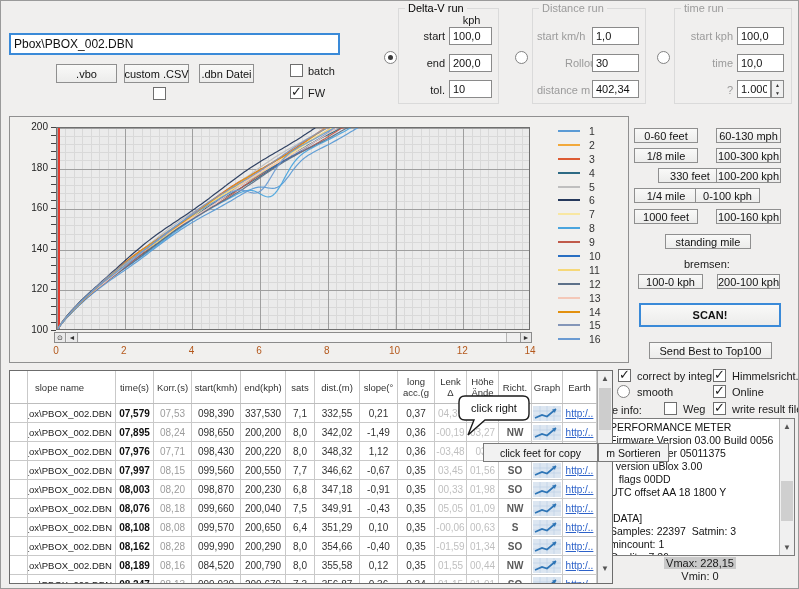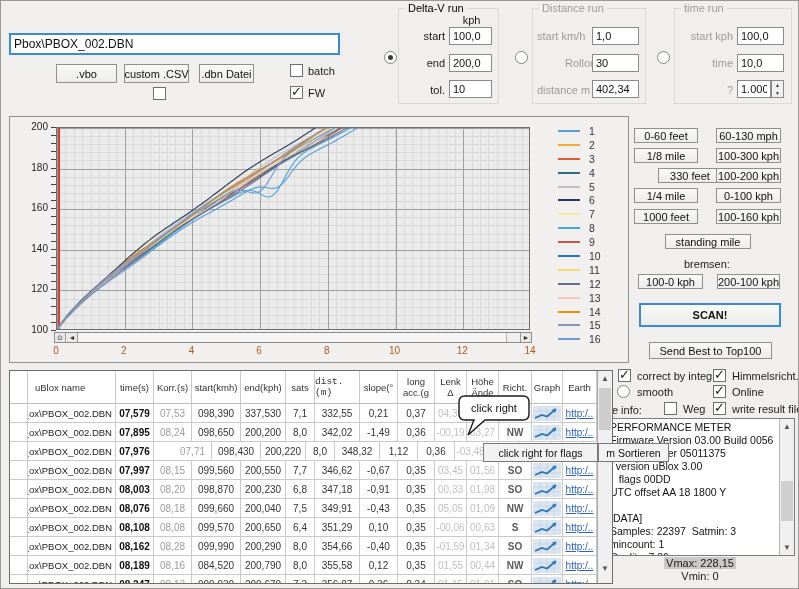--- a/index.html
+++ b/index.html
@@ -289,38 +289,38 @@
   <div class="vmax-line" style="left:604px;top:569px;width:190px;text-align:center;">
     <span>Vmin: 0</span>
   </div>
 
   <div class="abs rtable" id="results-table">
     <div class="thead" id="table-head">
         <div class="th" style="width: 18px;">
           <div></div>
         </div>
         <div class="th left" style="width: 88px;">
-          <div>uBlox name</div>
+          <div>slope name</div>
         </div>
         <div class="th" style="width: 38px;">
           <div>time(s)</div>
         </div>
         <div class="th" style="width: 38px;">
           <div>Korr.(s)</div>
         </div>
         <div class="th" style="width: 49px;">
           <div>start(kmh)</div>
         </div>
         <div class="th" style="width: 45px;">
           <div>end(kph)</div>
         </div>
         <div class="th" style="width: 29px;">
           <div>sats</div>
         </div>
-        <div class="th" style="width: 45px; font-family: Liberation Mono, monospace;">
+        <div class="th" style="width: 45px;">
           <div>dist.(m)</div>
         </div>
         <div class="th" style="width: 38px;">
           <div>slope(°</div>
         </div>
         <div class="th" style="width: 37px;">
           <div>long</div>
           <div>acc.(g</div>
         </div>
         <div class="th" style="width: 32px;">
@@ -391,21 +391,21 @@
             </svg>
           </div>
           <div class="td c-earth" style="width: 34px;">
             <a href="#">http:/..</a>
           </div>
         </div>
         <div class="trow" style="top: 71px;">
           <div class="td " style="width: 18px;"></div>
           <div class="td c-name" style="width: 88px;">3_ox\PBOX_002.DBN</div>
           <div class="td c-time" style="width: 38px;">07,976</div>
-          <div class="td c-korr" style="width: 38px; margin-left: 20px;">07,71</div>
+          <div class="td c-korr" style="width: 38px;">07,71</div>
           <div class="td c-num" style="width: 49px;">098,430</div>
           <div class="td c-num" style="width: 45px;">200,220</div>
           <div class="td c-num" style="width: 29px;">8,0</div>
           <div class="td c-num" style="width: 45px;">348,32</div>
           <div class="td c-num" style="width: 38px;">1,12</div>
           <div class="td c-num" style="width: 37px;">0,36</div>
           <div class="td c-light" style="width: 32px;">-03,48</div>
           <div class="td c-light" style="width: 32px;">03,</div>
           <div class="td c-richt" style="width: 33px;"></div>
           <div class="td c-graph" style="width: 31px;">
@@ -608,25 +608,25 @@
       <span class="vs-thumb"></span>
       <span class="vs-btn" style="top:190px;">▼</span>
     </div>
   </div>
 
   <svg class="abs bubble" style="left:456px;top:393px;z-index:41;" width="80" height="44">
     <path d="M8 2 H66 Q72 2 72 8 V20 Q72 26 66 26 H28 L11 41 L17 26 H8 Q2 26 2 20 V8 Q2 2 8 2 Z" fill="#ffffff" stroke="#1a1a1a" stroke-width="1.4"></path>
     <text x="37" y="18" text-anchor="middle" font-family="Liberation Sans, sans-serif" font-size="11" fill="#111" id="bubble-text">click right</text>
   </svg>
   <div class="tip" style="left:597px;top:442px;width:71px;height:19px;">m Sortieren</div>
-  <div class="tip" style="left:482px;top:442px;width:115px;height:19px;">click right for flags</div>
+  <div class="tip" style="left:482px;top:442px;width:115px;height:19px;">click feet for copy</div>
 
 <div class="btn" style="left: 633px; top: 127px; width: 64px; height: 15px;">0-60 feet</div>
     <div class="btn" style="left: 633px; top: 147px; width: 64px; height: 15px;">1/8 mile</div>
     <div class="btn" style="left: 633px; top: 167px; width: 64px; height: 15px; margin-left: 24px;">330 feet</div>
     <div class="btn" style="left: 633px; top: 187px; width: 64px; height: 15px;">1/4 mile</div>
     <div class="btn" style="left: 633px; top: 208px; width: 64px; height: 15px;">1000 feet</div>
     <div class="btn" style="left: 715px; top: 127px; width: 65px; height: 15px;">60-130 mph</div>
     <div class="btn" style="left: 715px; top: 147px; width: 65px; height: 15px;">100-300 kph</div>
     <div class="btn" style="left: 715px; top: 167px; width: 65px; height: 15px;">100-200 kph</div>
-    <div class="btn" style="left: 715px; top: 187px; width: 65px; height: 15px;">0-100 kph</div>
+    <div class="btn" style="left: 694px; top: 187px; width: 65px; height: 15px;">0-100 kph</div>
     <div class="btn" style="left: 715px; top: 208px; width: 65px; height: 15px;">100-160 kph</div>
   </div>
 
 </body></html>

